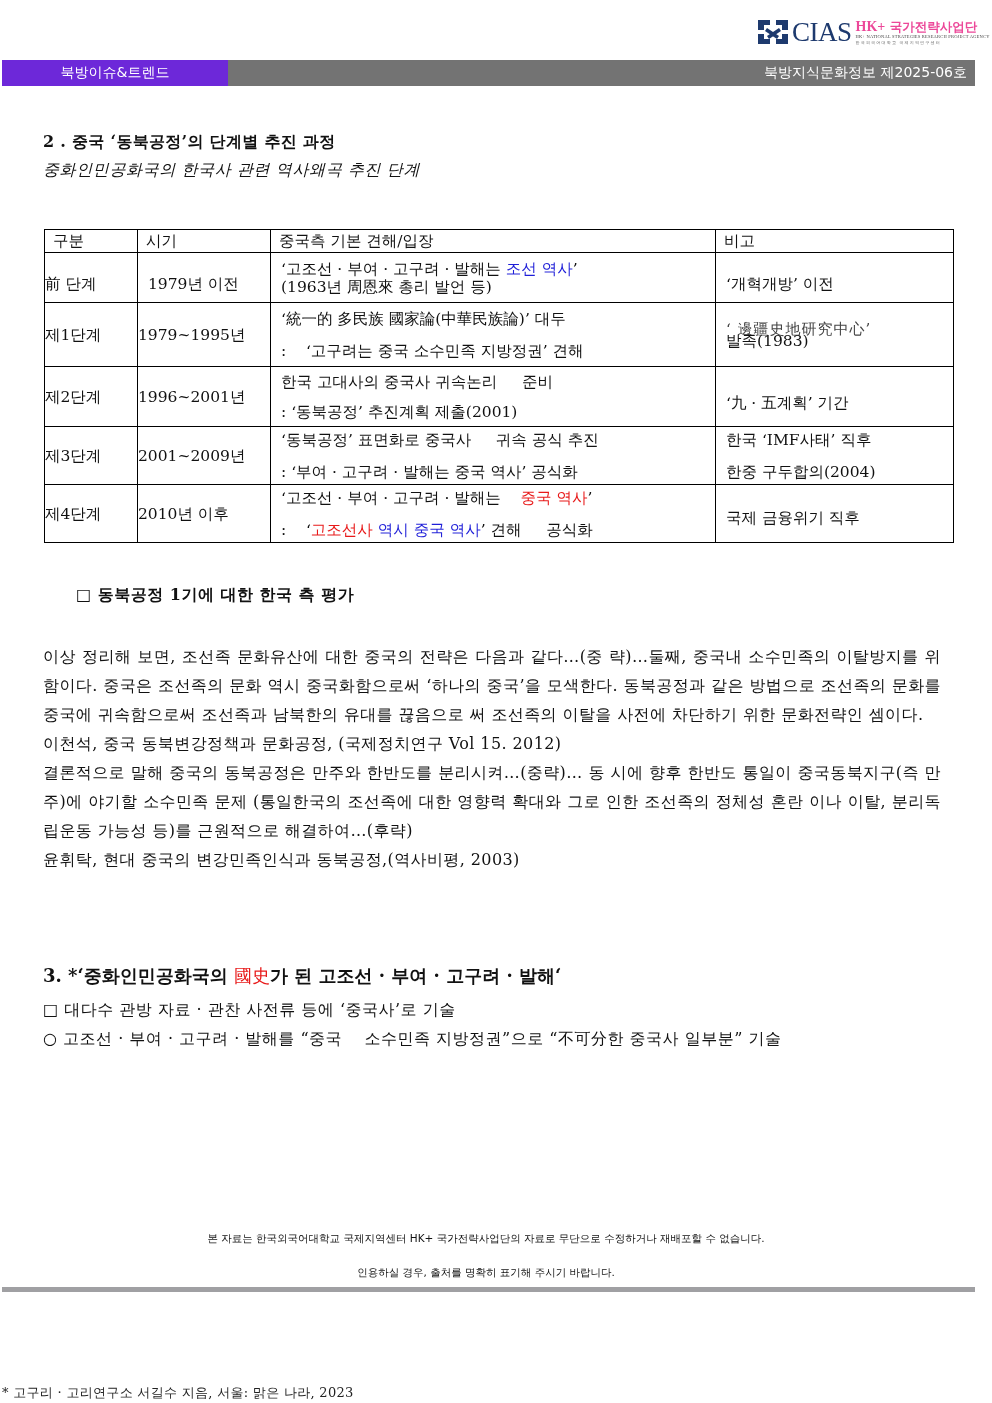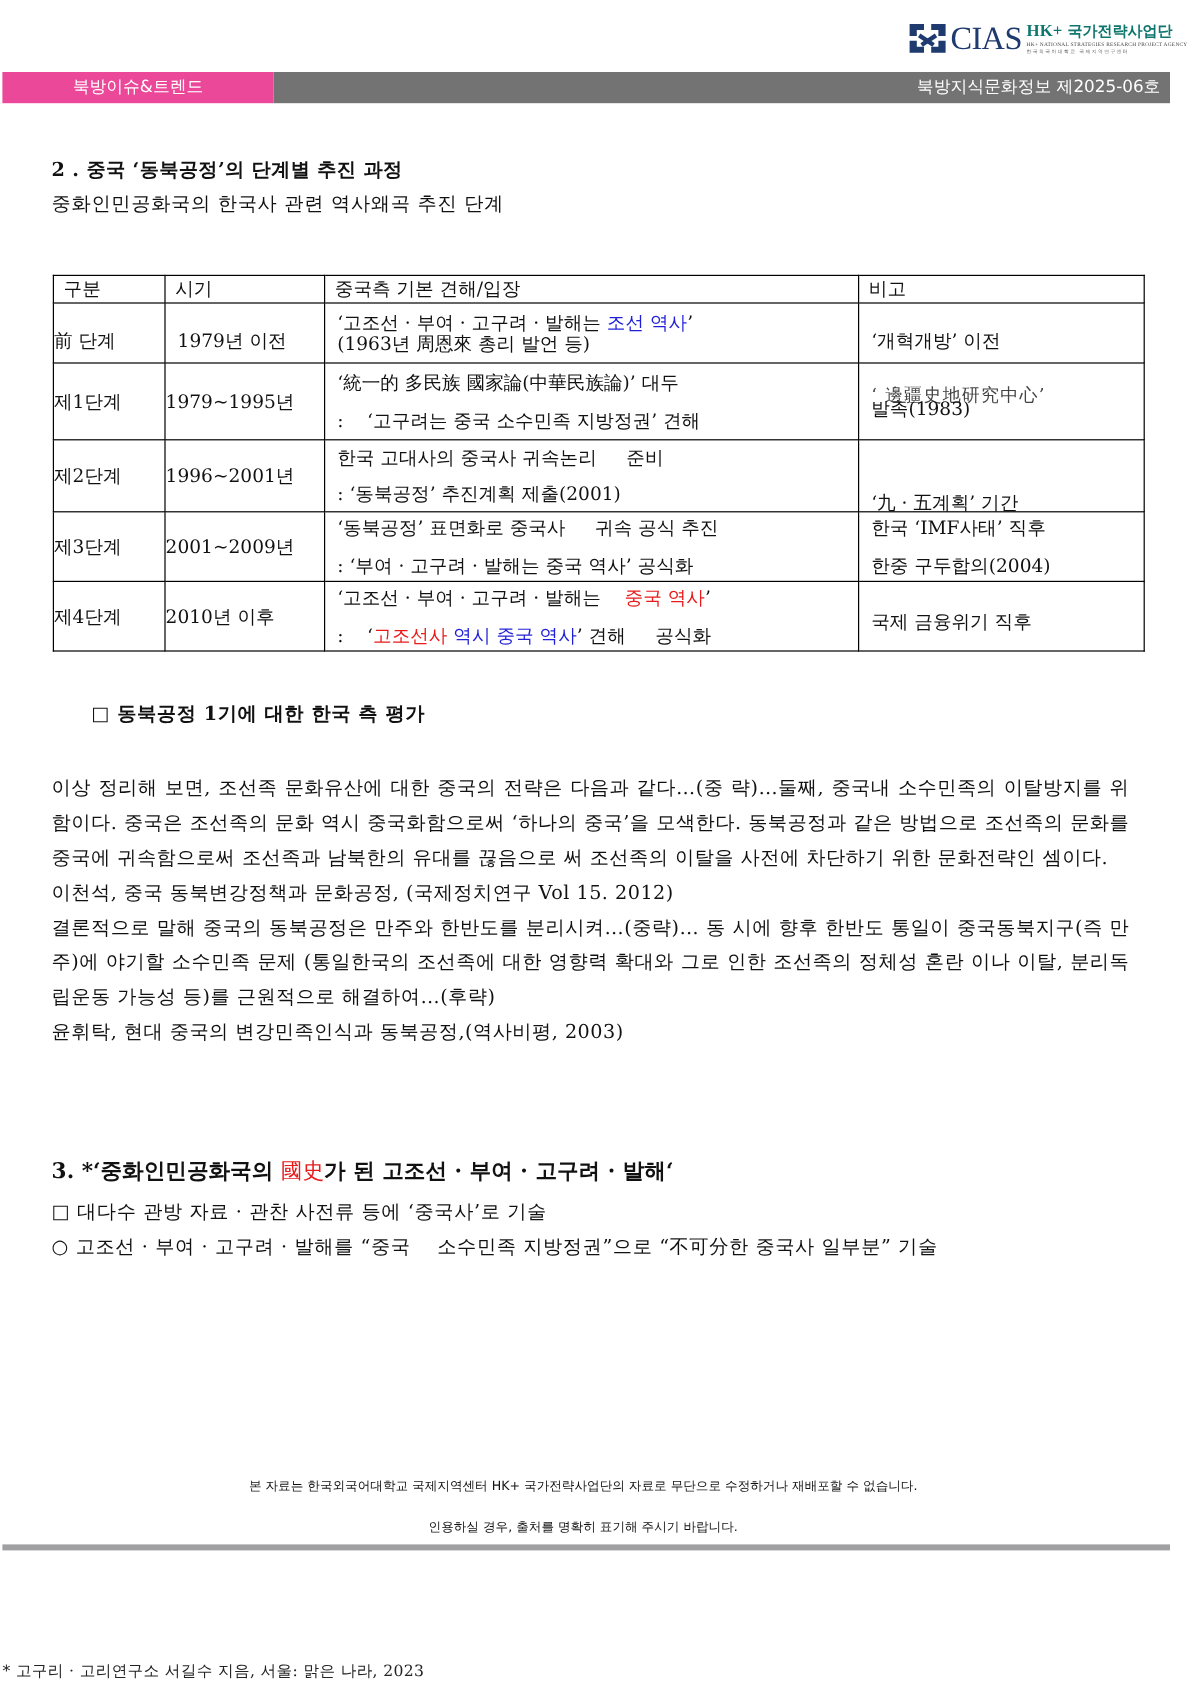--- a/index.html
+++ b/index.html
@@ -5,33 +5,33 @@
   html, body { margin: 0; padding: 0; background: #ffffff; }
   body { width: 992px; height: 1403px; position: relative; overflow: hidden;
          font-family: "DejaVu Serif", "Liberation Serif", serif; color: #111; }
   .sans { font-family: "DejaVu Sans", "Liberation Sans", sans-serif; }
 
   
   .logo { position: absolute; left: 756px; top: 14px; height: 36px; display: flex; align-items: center; }
   .logo-mark { width: 34px; height: 32px; position: relative; margin-right: 2px; }
   .logo-cias { font-family: "Liberation Serif", serif; font-size: 27px; color: #1e3a6e; letter-spacing: -0.5px; line-height: 1; margin-right: 4px; }
   .logo-right { display: flex; flex-direction: column; justify-content: center; }
-  .logo-title { font-family: "DejaVu Sans", sans-serif; font-size: 12.5px; font-weight: bold; color: #0f766e; line-height: 14px; white-space: nowrap; }
+  .logo-title { font-family: "DejaVu Sans", sans-serif; font-size: 12.5px; font-weight: bold; color: #ec4899; line-height: 14px; white-space: nowrap; }
   .logo-title .hk { font-family: "Liberation Serif", serif; font-size: 14px; font-weight: bold; }
   .logo-sub { font-family: "Liberation Serif", serif; font-size: 4.5px; color: #444; letter-spacing: 0.2px; white-space: nowrap; line-height: 6px; }
   .logo-sub2 { font-size: 4px; color: #666; letter-spacing: 1.2px; line-height: 5px; }
 
   
   .banner { position: absolute; left: 2px; top: 60px; width: 973px; height: 26px; display: flex; }
-  .banner-left { width: 226px; background: #ec4899; color: #fff; font-size: 14px; display: flex; align-items: center; justify-content: center; }
+  .banner-left { width: 226px; background: #6d28d9; color: #fff; font-size: 14px; display: flex; align-items: center; justify-content: center; }
   .banner-right { flex: 1; background: #737373; color: #fff; font-size: 14px; display: flex; align-items: center; justify-content: flex-end; padding-right: 8px; }
 
   
   .sec2-title { position: absolute; left: 43px; top: 132px; font-size: 16px; font-weight: bold; letter-spacing: 0.3px; }
-  .sec2-sub { position: absolute; left: 43px; top: 160px; font-size: 16px; letter-spacing: 0.6px; }
+  .sec2-sub { position: absolute; left: 43px; top: 160px; font-size: 16px; letter-spacing: 0.6px; font-style: italic; }
 
   table.stages { position: absolute; left: 44px; top: 229px; width: 910px; border-collapse: collapse; font-size: 15.5px; }
   table.stages td { border: 1px solid #000; vertical-align: middle; padding: 0 0 0 10px; line-height: 18px; }
   table.stages .h td { height: 22px; padding-left: 8px; }
   .c1 { width: 84px; }
   .c2 { width: 124px; }
   .c3 { width: 436px; }
   .center { text-align: left; padding-left: 0 !important; }
   .blue { color: #1f1fd8; }
   .red { color: #e81a1a; }
@@ -119,21 +119,21 @@
     </td>
   </tr>
 
   <tr style="height:60px">
     <td class="center">제2단계</td>
     <td class="center">1996~2001년</td>
     <td>
       <div style="line-height:20px; white-space:pre">한국 고대사의 중국사 귀속논리     준비</div>
       <div style="line-height:20px; margin-top:10px">: ‘동북공정’ 추진계획 제출(2001)</div>
     </td>
-    <td><span style="position:relative; top:22px">‘九 · 五계획’ 기간</span></td>
+    <td><span style="position:relative; top:6px">‘九 · 五계획’ 기간</span></td>
   </tr>
 
   <tr style="height:58px">
     <td class="center">제3단계</td>
     <td class="center">2001~2009년</td>
     <td>
       <div style="line-height:20px; white-space:pre">‘동북공정’ 표면화로 중국사     귀속 공식 추진</div>
       <div style="line-height:20px; margin-top:12px">: ‘부여 · 고구려 · 발해는 중국 역사’ 공식화</div>
     </td>
     <td>

